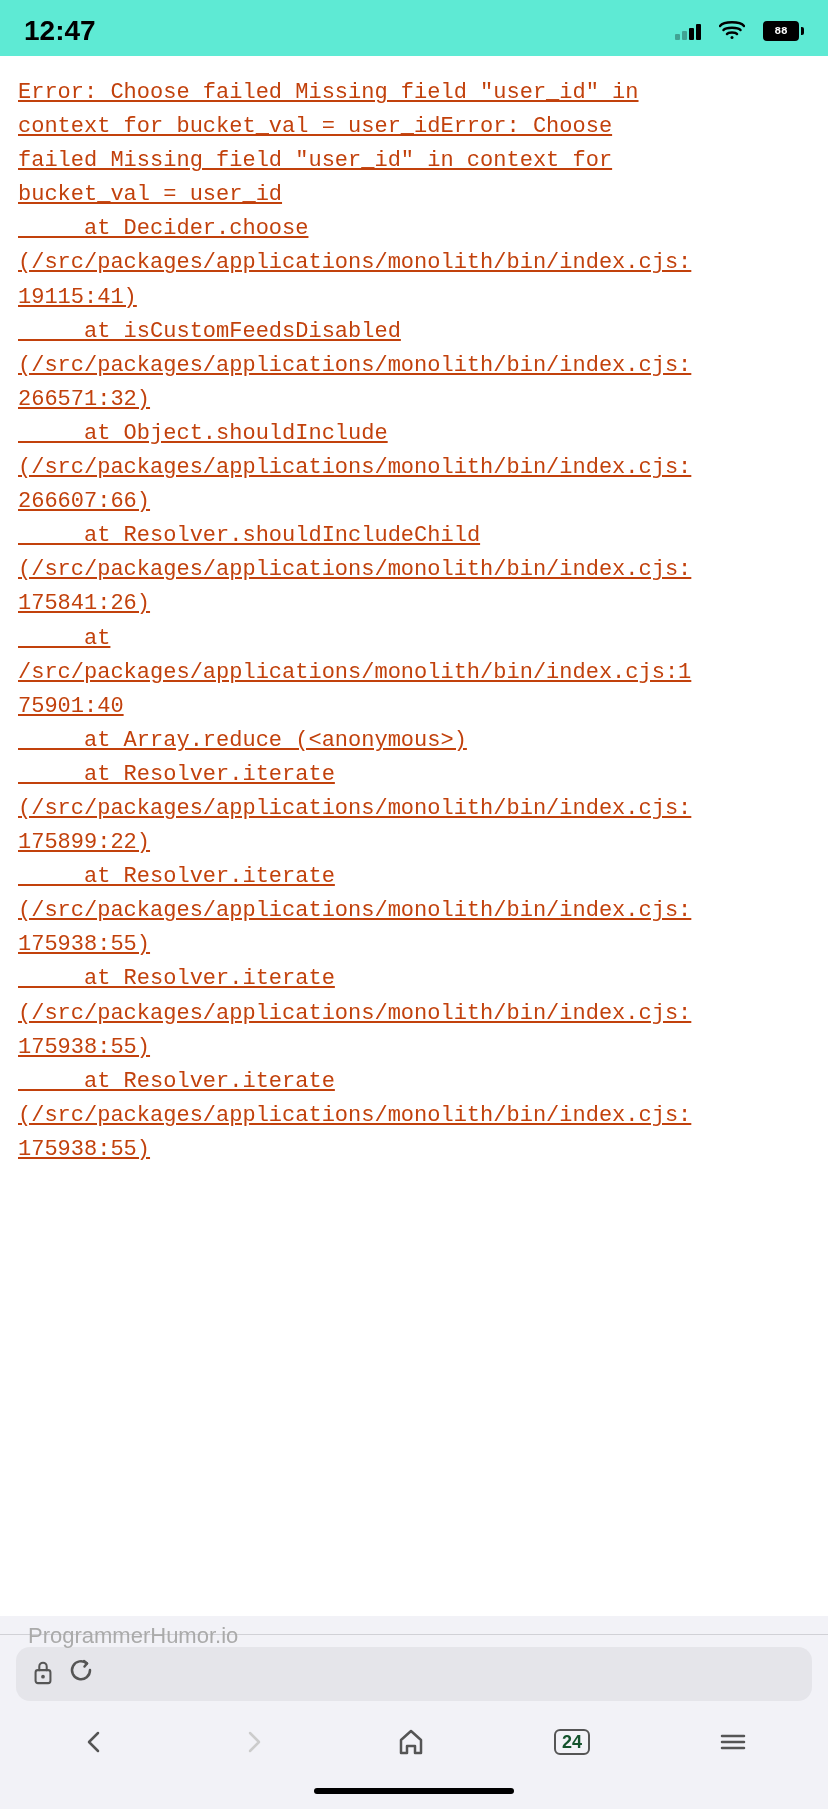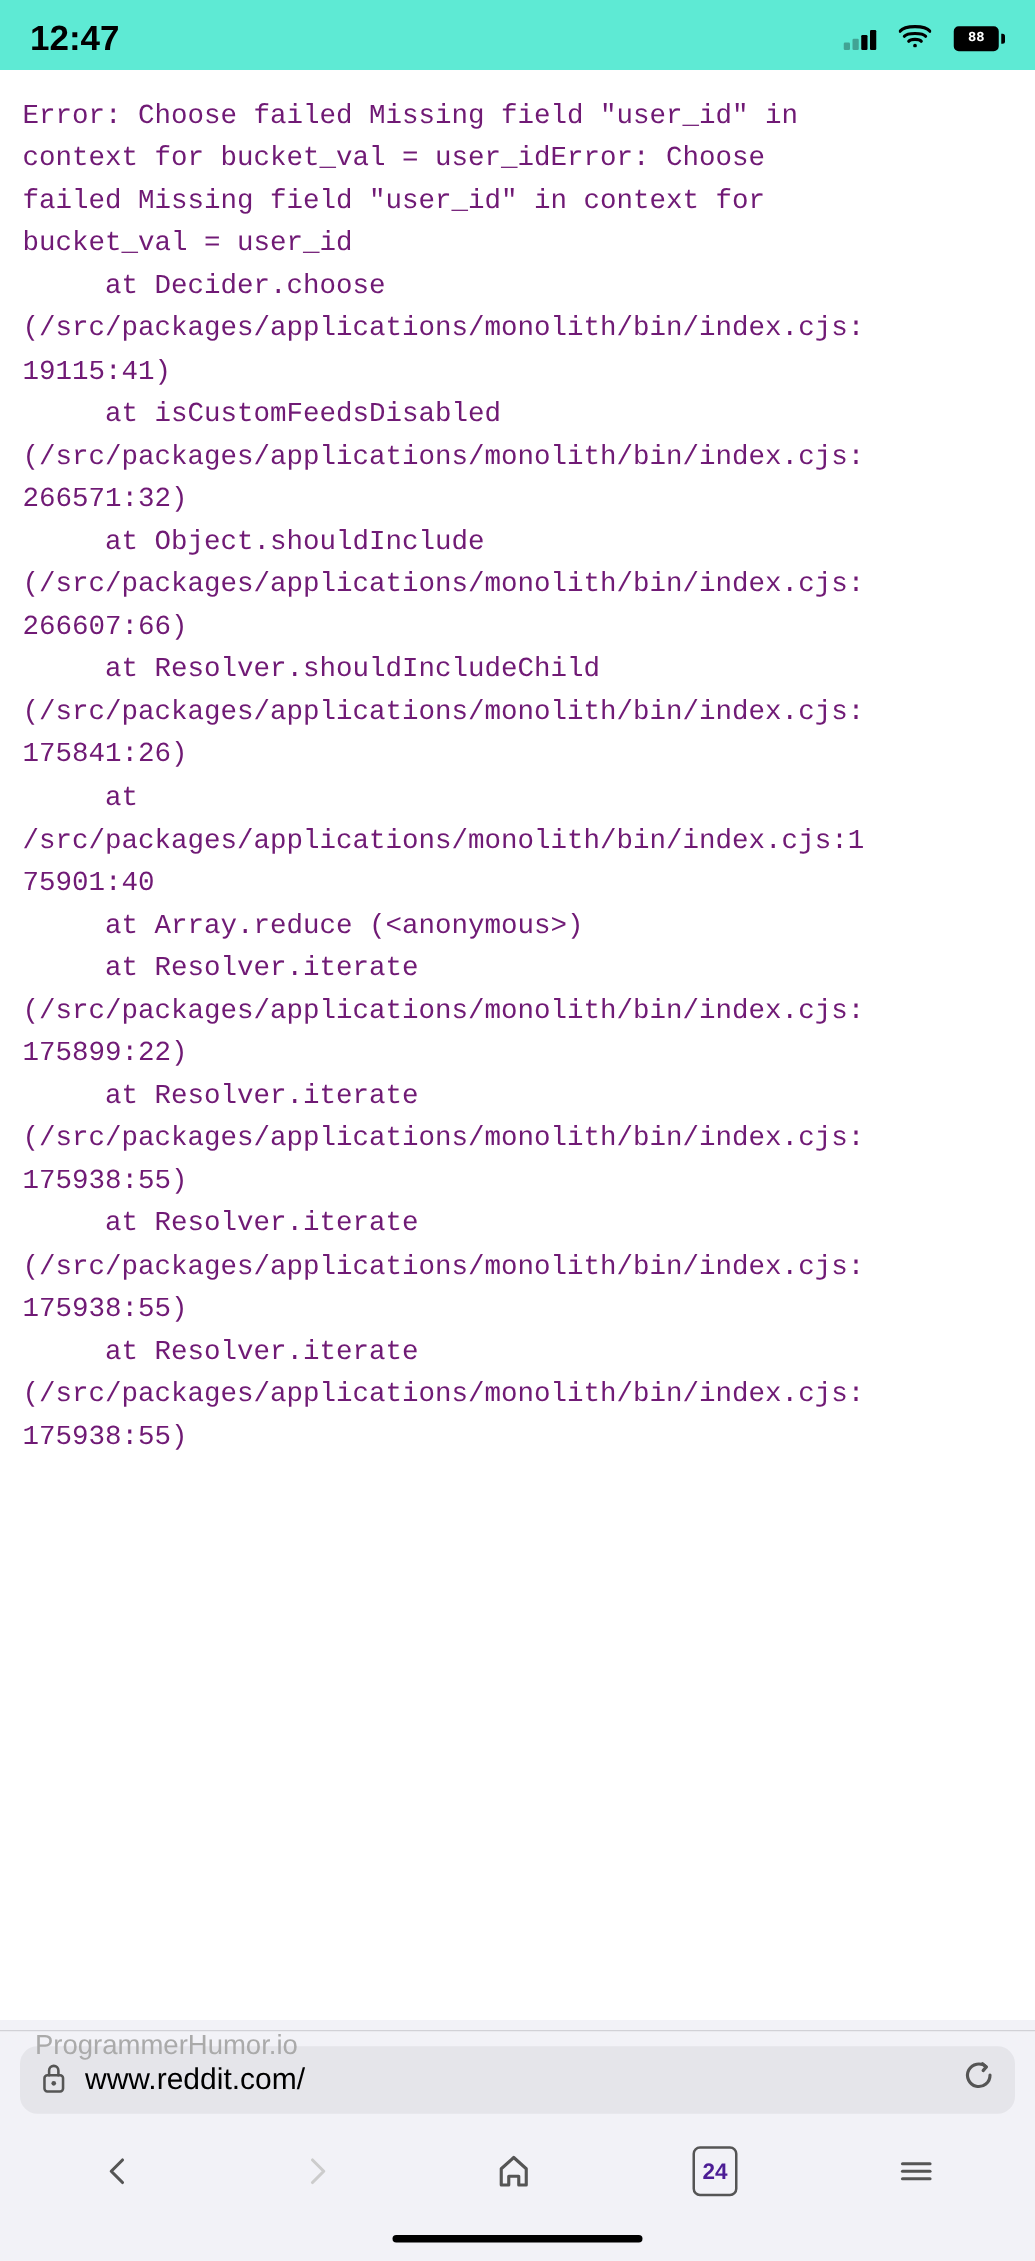--- a/index.html
+++ b/index.html
@@ -104,23 +104,24 @@
       background-color: #ffffff;
       margin: 0;
       padding: 20px 18px 30px 18px;
       min-height: 1560px;
     }
 
     .error-text {
       font-family: 'Courier New', Courier, monospace;
       font-size: 22px;
       line-height: 1.55;
-      color: #701a75;
+      color: #c2410c;
       white-space: pre-wrap;
       word-break: break-word;
+      text-decoration: underline;
     }
 
     
     .browser-bar {
       position: fixed;
       bottom: 0;
       left: 0;
       width: 828px;
       background-color: #f2f2f7;
       border-top: 1px solid #d1d1d6;
@@ -179,27 +180,27 @@
     }
 
     .nav-btn.disabled svg {
       stroke: #ccc;
     }
 
     .tab-count-box {
       border: 2px solid #555;
       border-radius: 6px;
       width: 36px;
-      height: 40px;
+      height: 26px;
       display: flex;
       align-items: center;
       justify-content: center;
       font-size: 18px;
       font-weight: 600;
-      color: #4c1d95;
+      color: #14532d;
       font-family: -apple-system, sans-serif;
     }
 
     .home-indicator {
       height: 28px;
       display: flex;
       align-items: center;
       justify-content: center;
       padding-bottom: 8px;
     }
@@ -287,21 +288,20 @@
 
 <div class="browser-bar">
   <div class="url-bar">
     <div class="lock-icon">
       <svg viewBox="0 0 22 28" fill="none" xmlns="http://www.w3.org/2000/svg">
         <rect x="3" y="12" width="16" height="14" rx="2.5" stroke="#555" stroke-width="2.2" fill="none"></rect>
         <path d="M7 12V8a4 4 0 0 1 8 0v4" stroke="#555" stroke-width="2.2" stroke-linecap="round" fill="none"></path>
         <circle cx="11" cy="19" r="2" fill="#555"></circle>
       </svg>
     </div>
-    <span class="url-text">www.reddit.com/</span>
     <div class="reload-icon">
       <svg width="26" height="26" viewBox="0 0 26 26" fill="none">
         <path d="M22 13 A9 9 0 1 1 19 6.5" stroke="#555" stroke-width="2.5" stroke-linecap="round" fill="none"></path>
         <polyline points="16,4 19,6.5 16.5,9.5" stroke="#555" stroke-width="2.5" stroke-linecap="round" stroke-linejoin="round" fill="none"></polyline>
       </svg>
     </div>
   </div>
 
   <div class="nav-bar">
 

